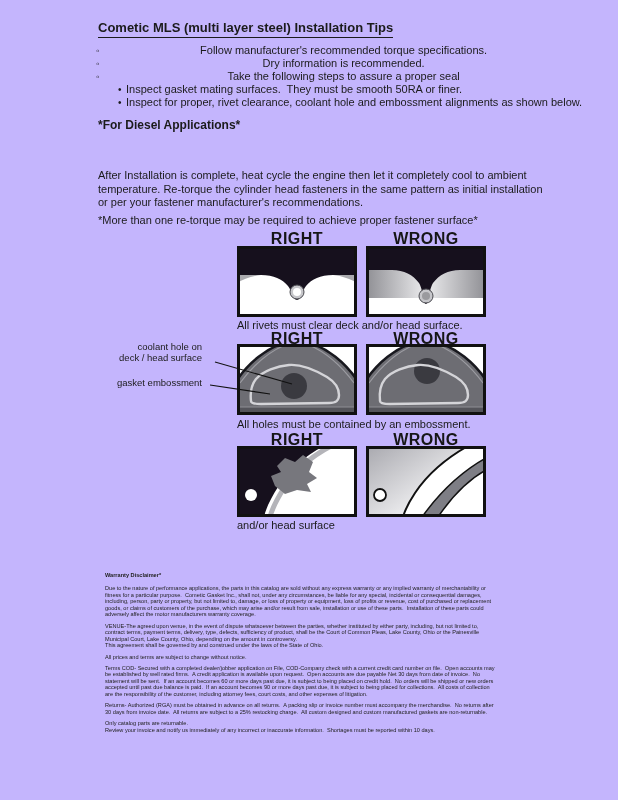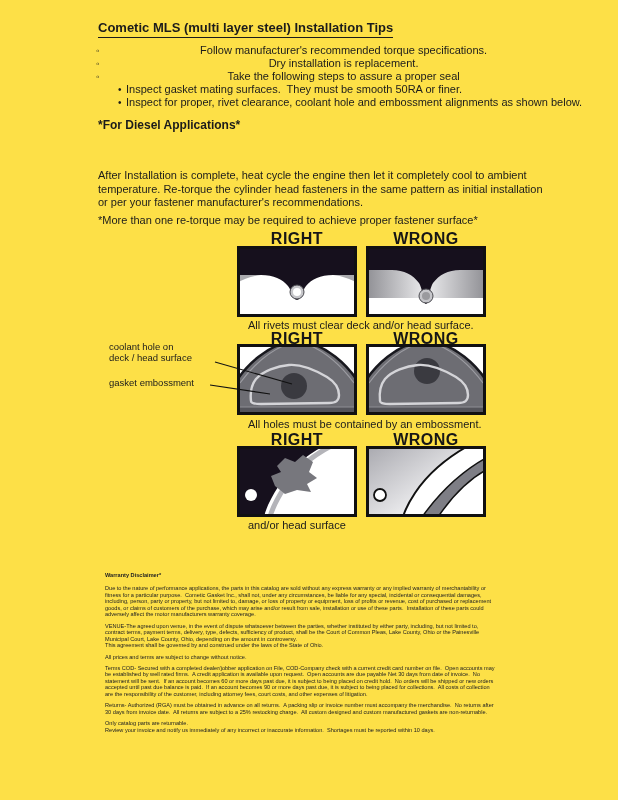--- a/index.html
+++ b/index.html
@@ -1,16 +1,16 @@
 <!DOCTYPE html>
 <html><head>
 <meta charset="utf-8">
 <style>
   html,body{margin:0;padding:0;background:#fff;}
-  .page{position:relative;width:618px;height:800px;background:#fde047;overflow:hidden;
+  .page{position:relative;width:618px;height:800px;background:#c4b5fd;overflow:hidden;
         font-family:"Liberation Sans","DejaVu Sans",sans-serif;color:#1b1b1b;}
   .line{white-space:pre;}
 
   
   .title{position:absolute;left:98px;top:20px;font-size:13px;font-weight:bold;
          border-bottom:1.5px solid #1b1b1b;padding-bottom:2px;margin:0;}
   .bullets{position:absolute;left:96px;top:44px;font-size:11px;line-height:13px;}
   .b1{position:relative;padding-left:9px;text-align:center;}
   .b1::before{content:"◦";position:absolute;left:0;top:0;font-size:10px;}
   .b2{position:relative;padding-left:8px;margin-left:22px;}
@@ -18,40 +18,40 @@
 
   
   .diesel-head{position:absolute;left:98px;top:118px;font-size:12px;font-weight:bold;}
   .para{position:absolute;left:98px;font-size:11px;line-height:13.5px;}
 
   
   .dhead{position:absolute;width:120px;text-align:center;font-size:16px;font-weight:bold;
          letter-spacing:0.5px;color:#161616;}
   .dbox{position:absolute;width:120px;height:71px;}
   .dbox svg{display:block;}
-  .dcaption{position:absolute;left:237px;font-size:11px;line-height:12px;margin-left:11px;}
-  .lbl{position:absolute;left:109px;width:114px;text-align:left;font-size:9.5px;line-height:11px;}
+  .dcaption{position:absolute;left:237px;font-size:11px;line-height:12px;}
+  .lbl{position:absolute;left:88px;width:114px;text-align:right;font-size:9.5px;line-height:11px;}
   .leader{position:absolute;left:110px;top:330px;pointer-events:none;}
 
   
   .disclaimer{position:absolute;left:105px;top:572px;width:415px;font-size:5.6px;line-height:6.45px;color:#222;}
   .disclaimer .hd{font-weight:bold;margin-bottom:7px;}
   .disclaimer .p{margin-bottom:5px;}
 
   .footer-num{position:absolute;left:387px;top:760px;font-size:12.5px;color:#2d2d2d;letter-spacing:0.3px;margin-top:42px;}
 </style>
 </head>
 <body>
 
 <div class="page">
 
   <h1 class="title">Cometic MLS (multi layer steel) Installation Tips</h1>
   <div class="bullets">
     <div class="b1 line">Follow manufacturer's recommended torque specifications.</div>
-    <div class="b1 line">Dry installation is replacement.</div>
+    <div class="b1 line">Dry information is recommended.</div>
     <div class="b1 line">Take the following steps to assure a proper seal</div>
     <div class="b2 line">Inspect gasket mating surfaces.  They must be smooth 50RA or finer.</div>
     <div class="b2 line">Inspect for proper, rivet clearance, coolant hole and embossment alignments as shown below.</div>
   </div>
 
   <div class="diesel-head">*For Diesel Applications*</div>
   <div class="para" style="top:169px;">
     <div class="line">After Installation is complete, heat cycle the engine then let it completely cool to ambient</div>
     <div class="line">temperature. Re-torque the cylinder head fasteners in the same pattern as initial installation</div>
     <div class="line">or per your fastener manufacturer's recommendations.</div>

